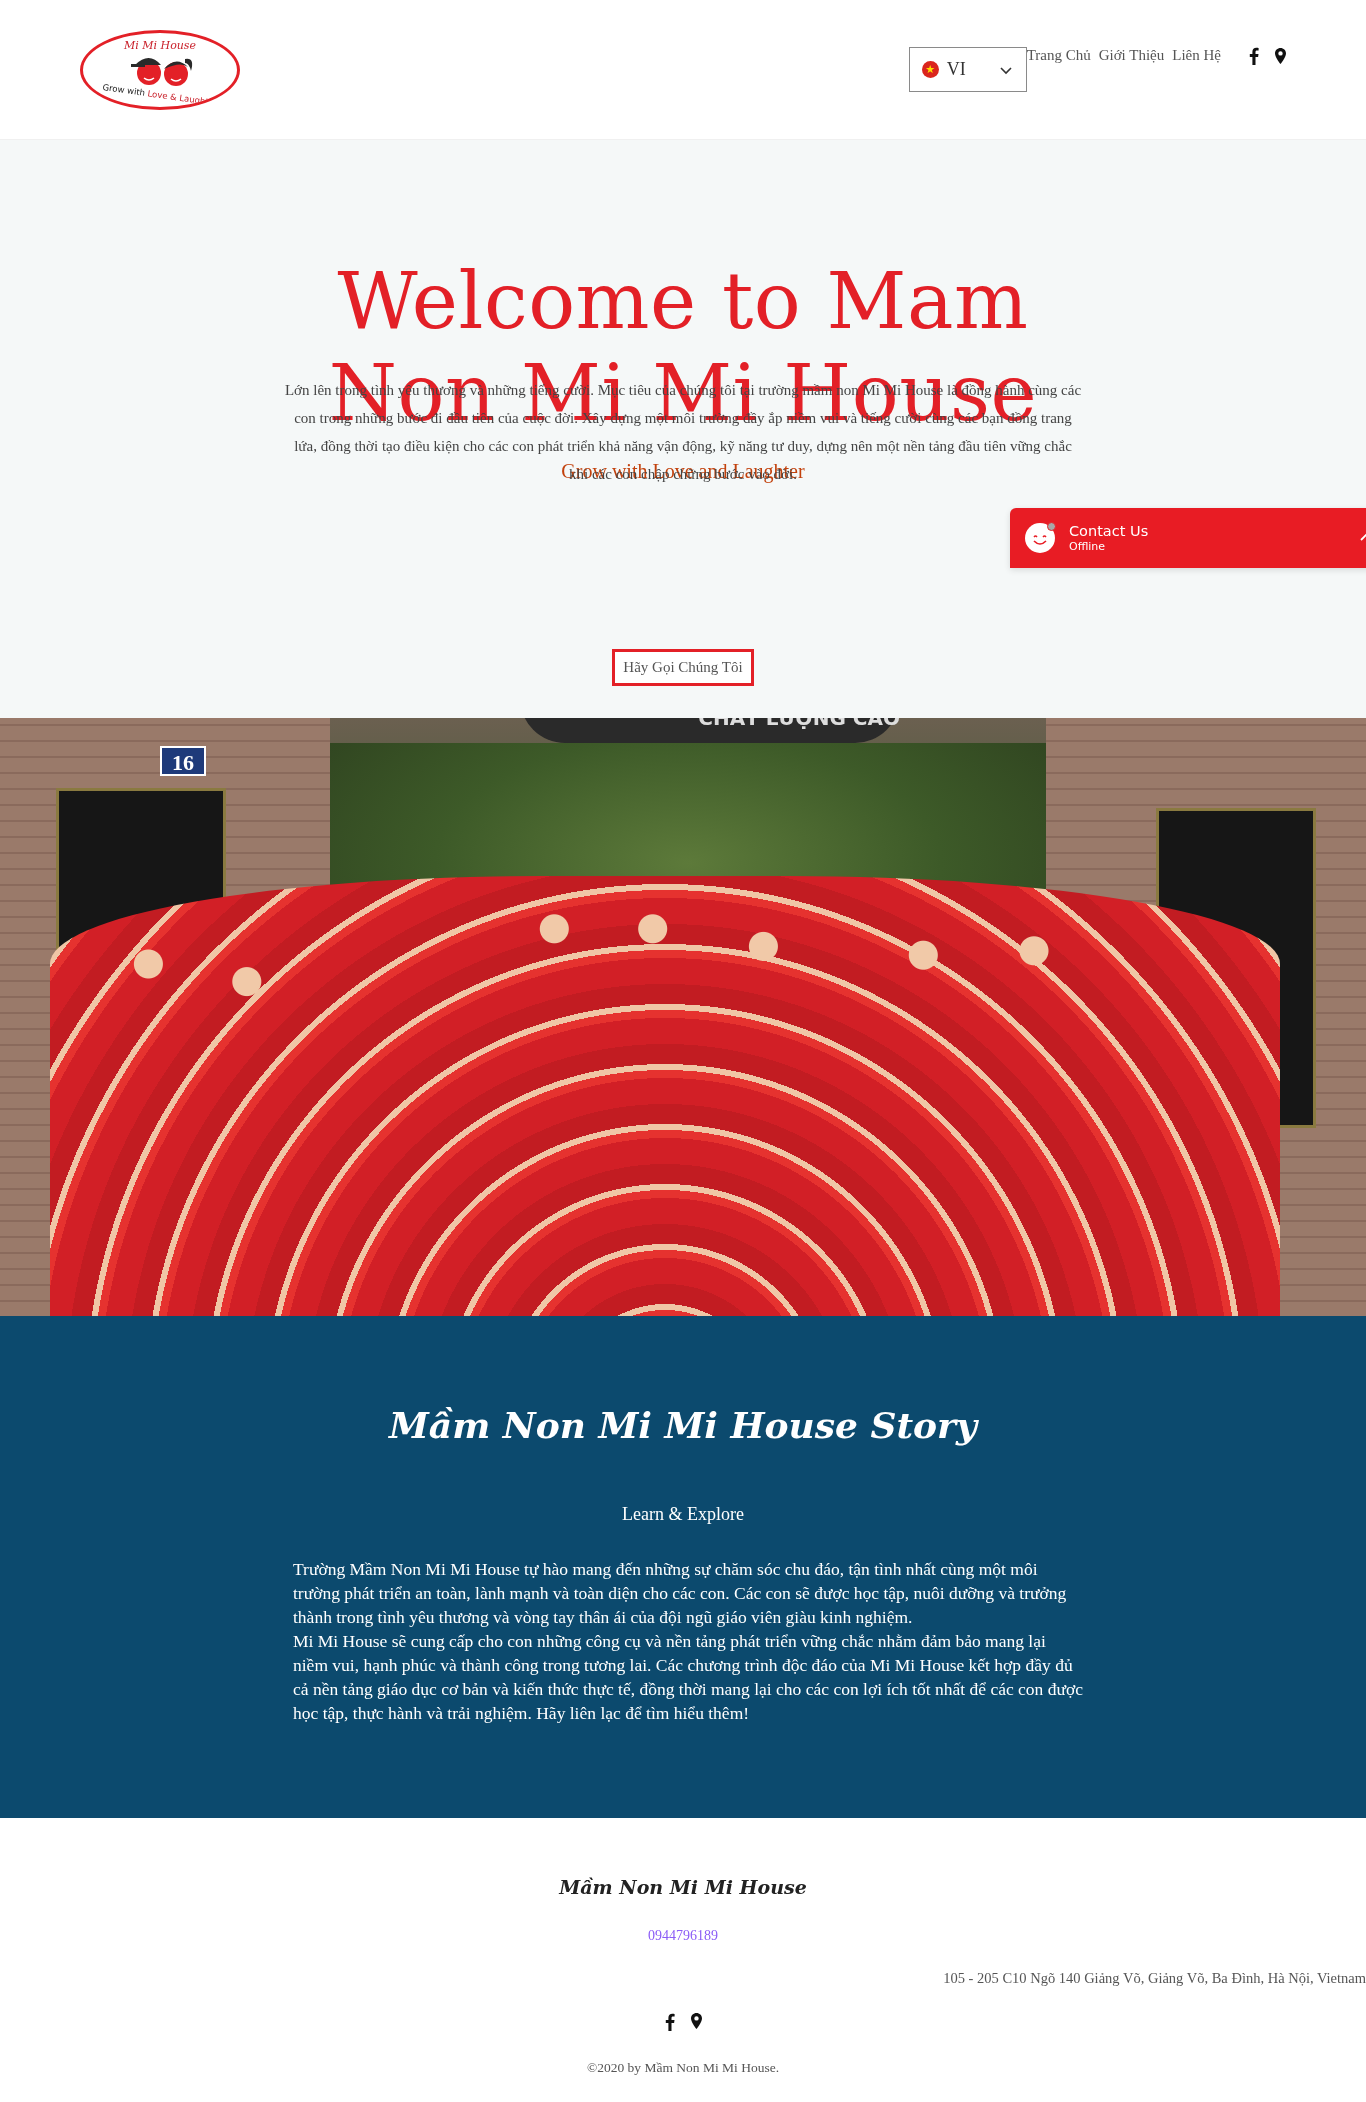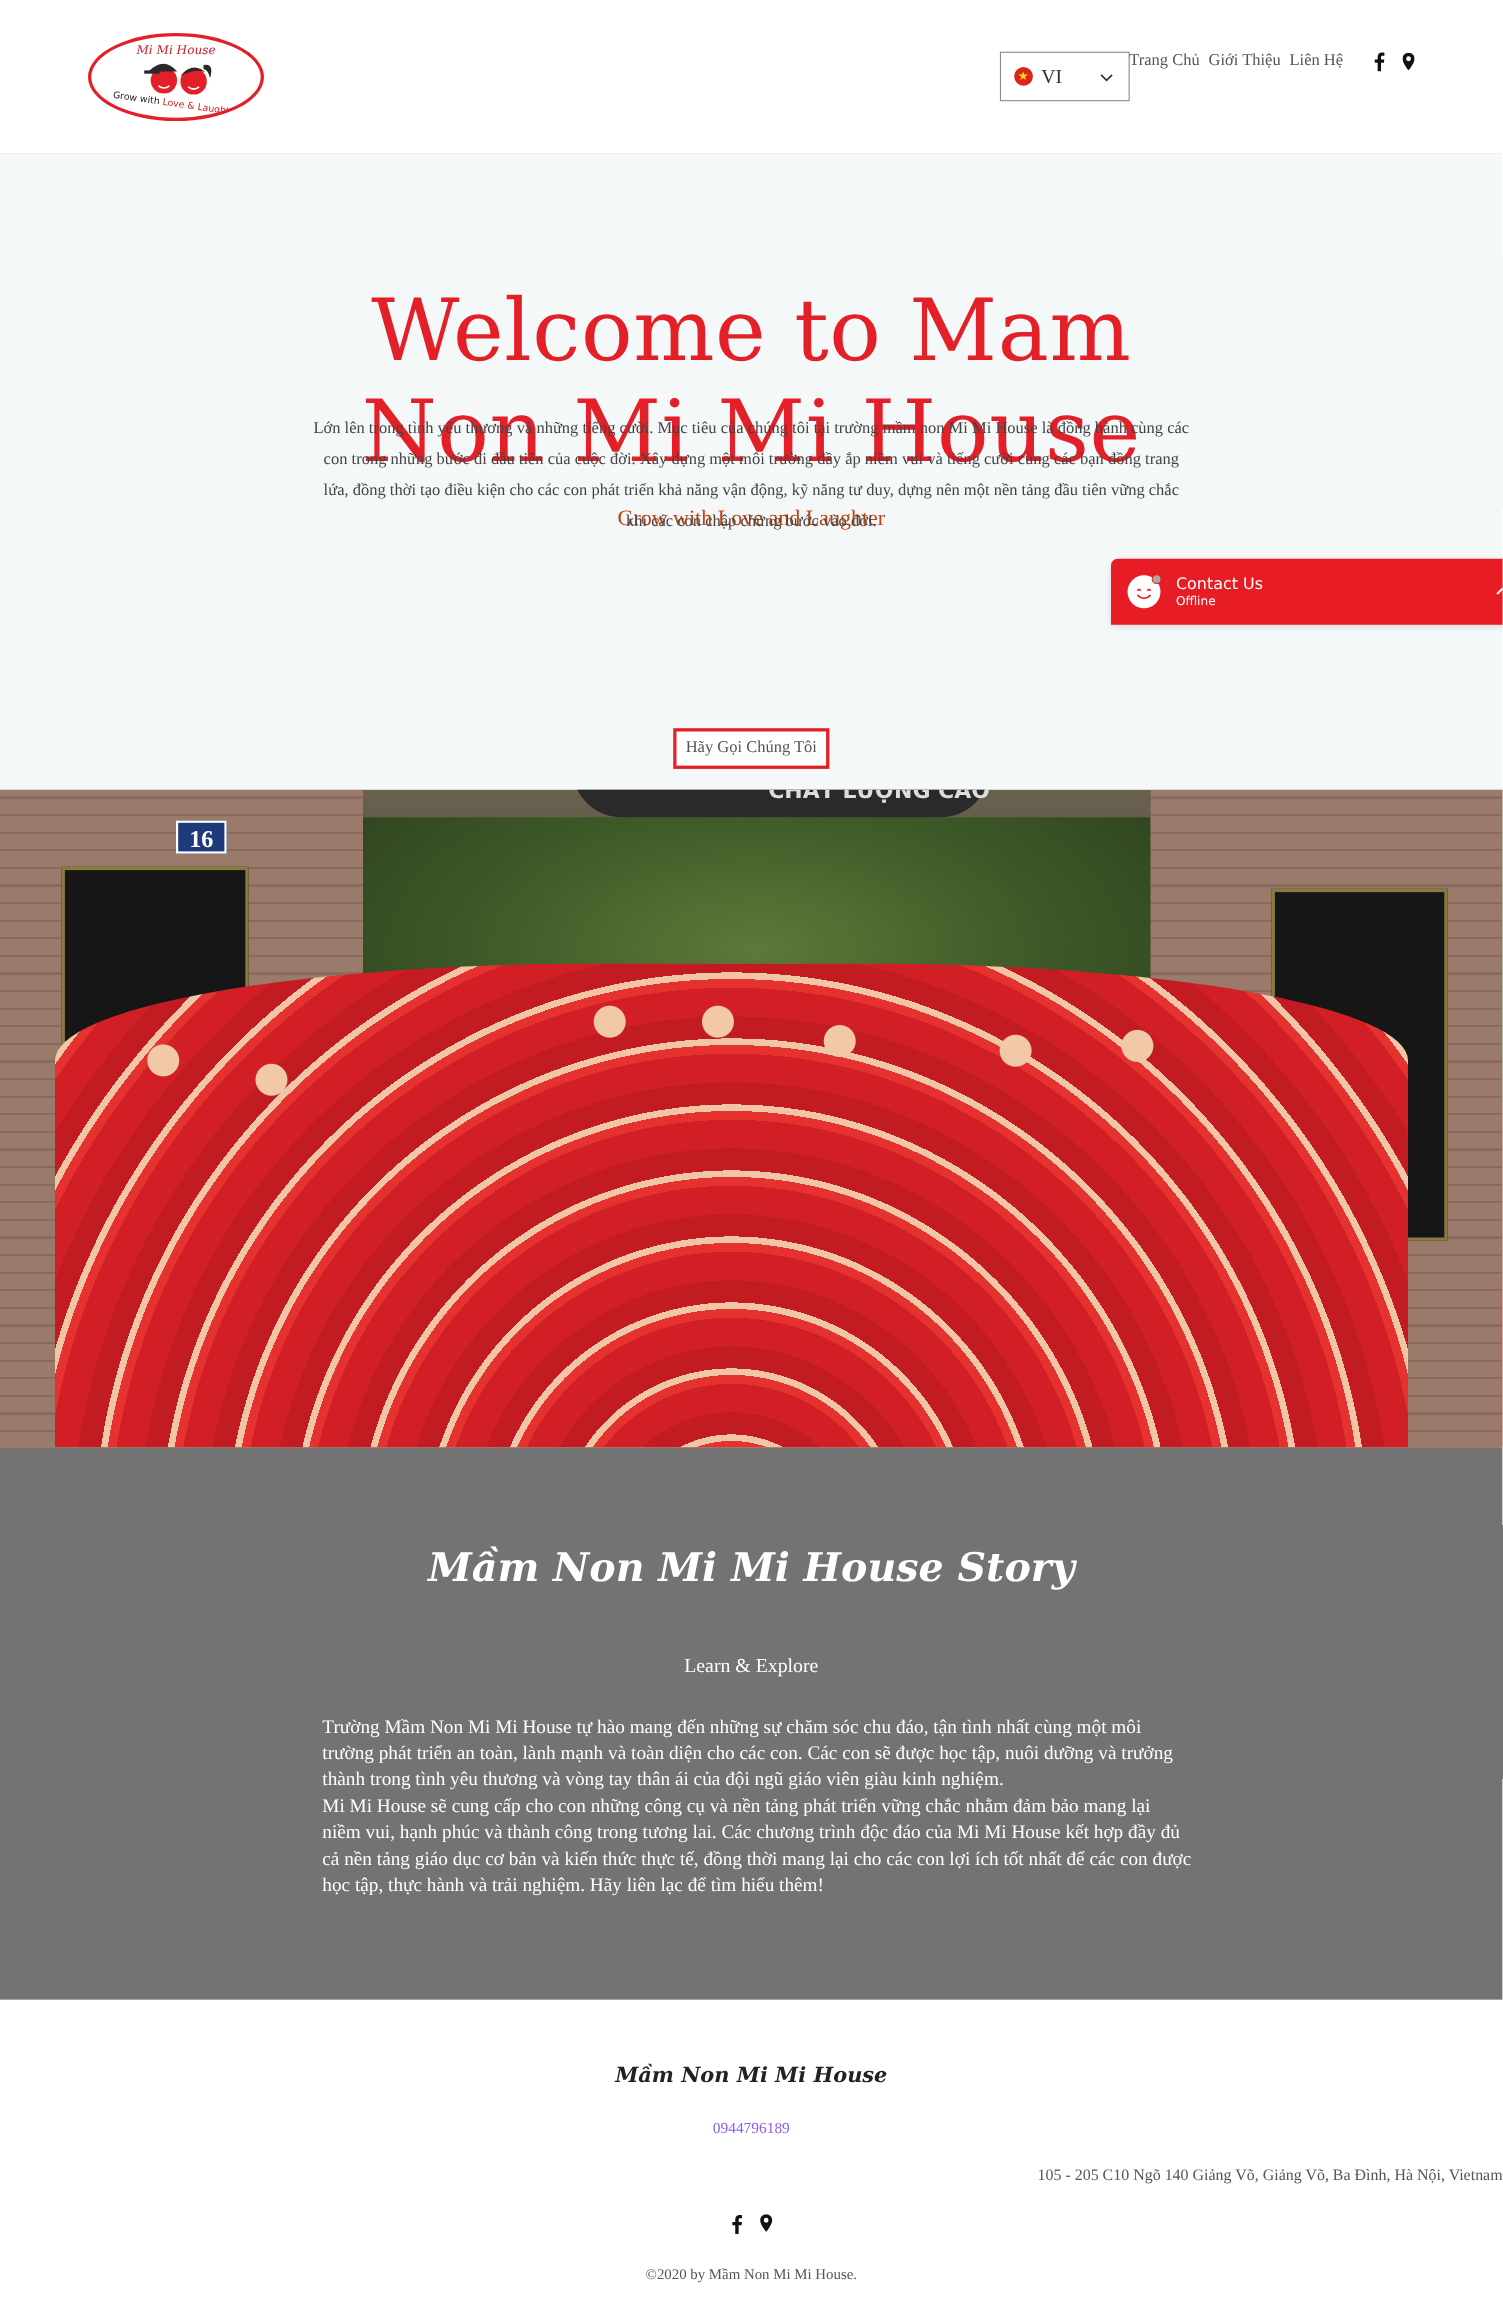--- a/index.html
+++ b/index.html
@@ -26,21 +26,21 @@
 
   
   .hero { background: #f5f8f8; height: 578px; position: relative; text-align: center; }
   .hero h1 { position: absolute; top: 115px; left: 0; width: 100%; font-family: "DejaVu Serif", serif; font-weight: normal; font-size: 78px; line-height: 92px; color: #e32027; letter-spacing: 0.5px; }
   .hero .subtitle { position: absolute; top: 320px; left: 0; width: 100%; font-family: "Liberation Serif", serif; font-size: 20px; color: #c2410c; }
   .hero .intro { position: absolute; top: 376px; left: 283px; width: 800px; font-family: "Liberation Serif", serif; font-size: 15px; line-height: 28px; color: #444; text-align: center; }
   .cta { position: absolute; top: 649px; left: 612px; width: 142px; height: 37px; border: 3px solid #e32027; background: #fff; font-family: "Liberation Serif", serif; font-size: 15px; color: #555; cursor: pointer; display: flex; align-items: center; justify-content: center; }
 
   
   .hero .intro { top: 236px; }
-  .cta { top: 522px; }
+  .cta { top: 509px; }
 
   
   .photo { height: 598px; position: relative; overflow: hidden; background: linear-gradient(180deg, #6b6050 0%, #4e5a3a 20%, #3f5030 40%, #7c2a2a 60%, #c61e24 80%, #b52025 100%); }
   .photo .gate-left { position: absolute; left: 0; top: 0; width: 330px; height: 100%; background: repeating-linear-gradient(0deg, #9a7a6a 0 14px, #8a6a5c 14px 16px); }
   .photo .gate-right { position: absolute; right: 0; top: 0; width: 320px; height: 100%; background: repeating-linear-gradient(0deg, #9a7a6a 0 14px, #8a6a5c 14px 16px); }
   .photo .panel-left { position: absolute; left: 56px; top: 70px; width: 170px; height: 310px; background: #161616; border: 3px solid #8a7a40; }
   .photo .panel-right { position: absolute; right: 50px; top: 90px; width: 160px; height: 320px; background: #161616; border: 3px solid #8a7a40; }
   .photo .sign { position: absolute; left: 520px; top: -20px; width: 380px; height: 45px; background: #2a2a2a; border-radius: 0 0 60px 60px; color: #ddd; font-family: "DejaVu Sans", sans-serif; font-size: 20px; font-weight: bold; text-align: right; line-height: 40px; }
   .photo .trees { position: absolute; left: 330px; top: 25px; width: 716px; height: 300px; background: radial-gradient(ellipse at 50% 40%, #5d7a3a 0%, #3d5a28 50%, #2c3e1e 100%); }
   .photo .num { position: absolute; left: 160px; top: 28px; width: 46px; height: 30px; background: #1e3a7a; color: #fff; font-family: Liberation Serif, serif; font-weight: bold; font-size: 22px; text-align: center; line-height: 30px; border: 2px solid #fff; }
@@ -49,21 +49,21 @@
       radial-gradient(circle at 16% 24%, #f1c9a8 0 14px, transparent 15px),
       radial-gradient(circle at 41% 12%, #f1c9a8 0 14px, transparent 15px),
       radial-gradient(circle at 49% 12%, #f1c9a8 0 14px, transparent 15px),
       radial-gradient(circle at 58% 16%, #f1c9a8 0 14px, transparent 15px),
       radial-gradient(circle at 71% 18%, #f1c9a8 0 14px, transparent 15px),
       radial-gradient(circle at 80% 17%, #f1c9a8 0 14px, transparent 15px),
       repeating-radial-gradient(circle at 50% 120%, #d21f26 0 26px, #e6322f 26px 34px, #f0c6a6 34px 40px, #c21c22 40px 60px);
       border-radius: 40% 40% 0 0 / 20% 20% 0 0; }
 
   
-  .story { background: #737373; height: 502px; position: relative; color: #fff; text-align: center; }
+  .story { background: #0c4a6e; height: 502px; position: relative; color: #fff; text-align: center; }
   .story h2 { position: absolute; top: 88px; left: 0; width: 100%; font-family: "DejaVu Serif", serif; font-style: italic; font-weight: bold; font-size: 36px; color: #fff; }
   .story .sub { position: absolute; top: 188px; left: 0; width: 100%; font-family: "Liberation Serif", serif; font-size: 18px; color: #fff; }
   .story .body { position: absolute; top: 241px; left: 293px; width: 790px; text-align: left; font-family: "Liberation Serif", serif; font-size: 17.5px; line-height: 24px; color: #fff; }
   .story .body p { margin: 0; }
 
   
   .footer { height: 284px; background: #fff; position: relative; text-align: center; }
   .footer .fname { position: absolute; top: 58px; left: 0; width: 100%; font-family: "DejaVu Serif", serif; font-style: italic; font-weight: bold; font-size: 19px; color: #222; }
   .footer .phone { position: absolute; top: 110px; left: 0; width: 100%; font-family: "Liberation Serif", serif; font-size: 14px; color: #8b5cf6; }
   .footer .addr { position: absolute; top: 152px; left: 0; width: 100%; font-family: "Liberation Serif", serif; font-size: 14.5px; color: #555; text-align: right; }

